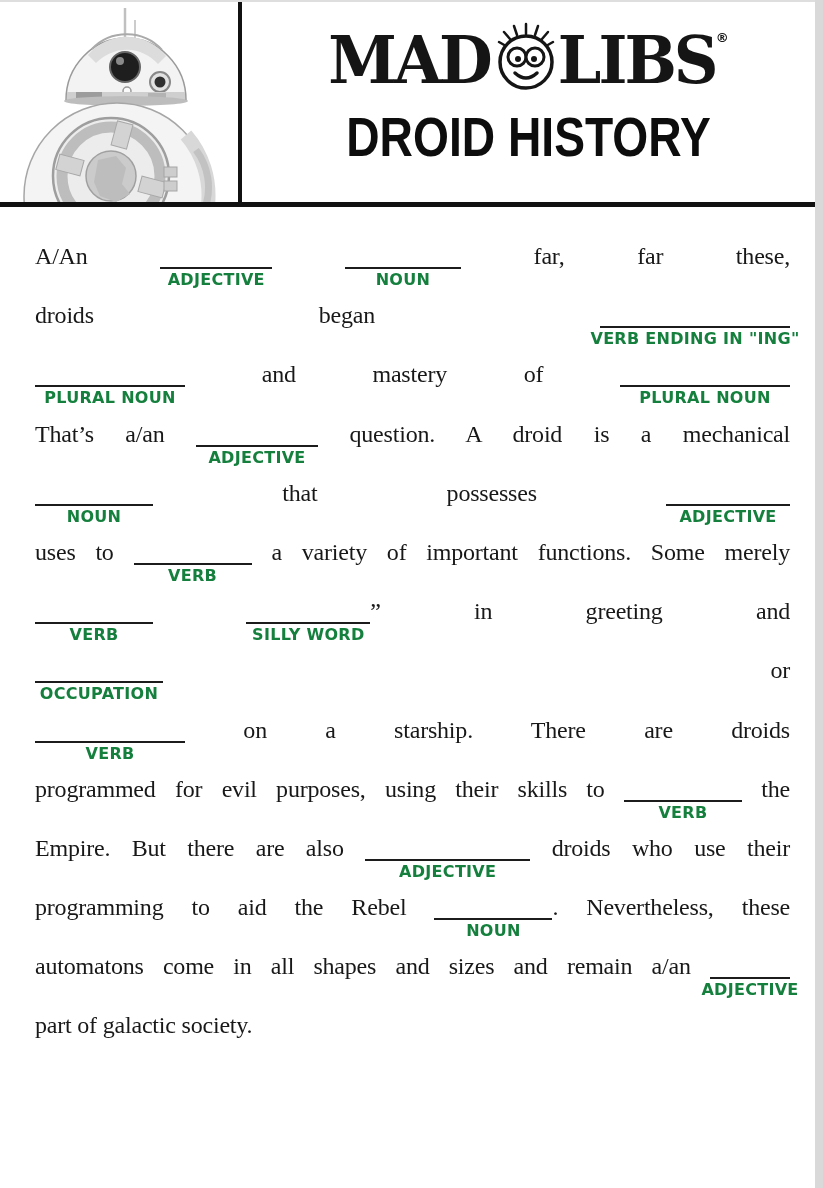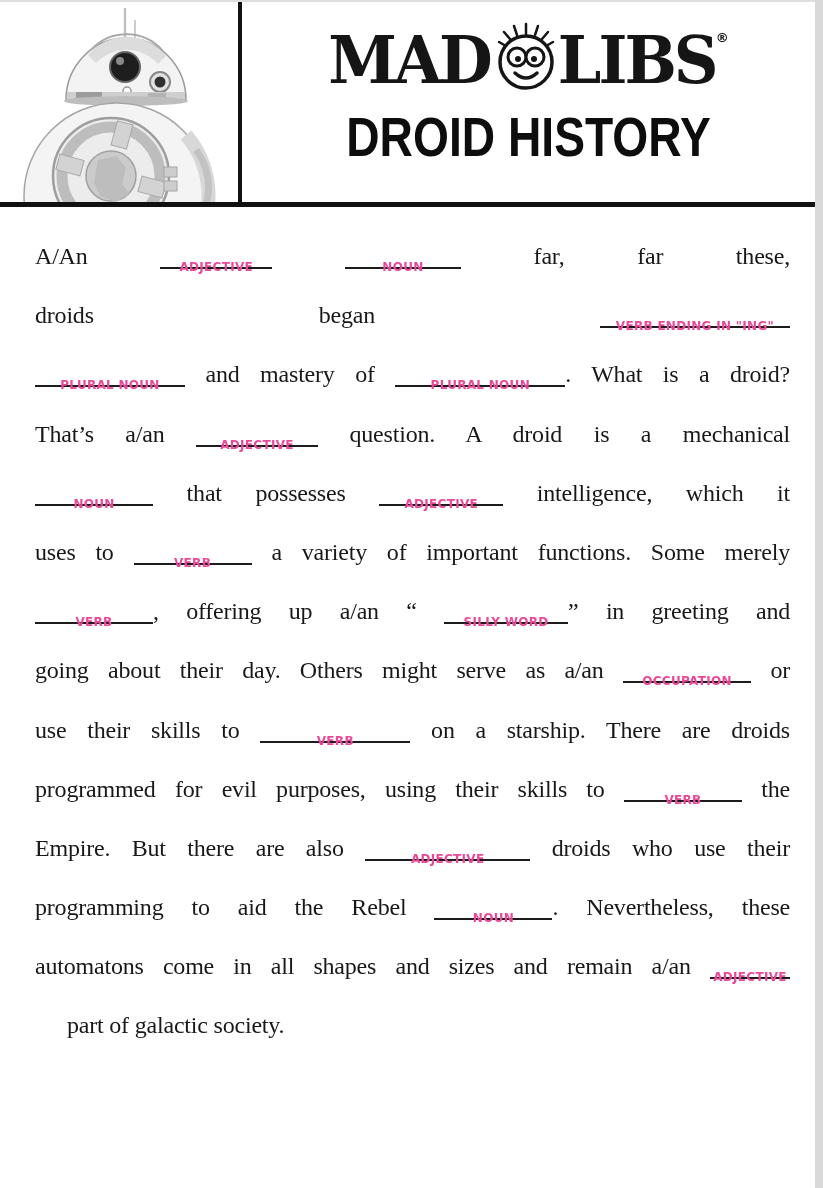--- a/index.html
+++ b/index.html
@@ -21,26 +21,26 @@
   .logo-reg{font-family:"DejaVu Sans", sans-serif;font-size:13px;font-weight:bold;color:#151515;
             align-self:flex-start;margin-top:8px;}
   .title{margin-top:12px;font-family:"Liberation Sans", sans-serif;font-weight:bold;
          font-size:55px;line-height:50px;color:#0d0d0d;transform:scaleX(0.84);
          letter-spacing:0px;white-space:nowrap;}
 
   
   .story{position:absolute;top:243px;left:35px;width:755px;}
   .line{height:59.2px;line-height:27px;font-size:24px;letter-spacing:-0.2px;
         text-align:justify;text-align-last:justify;white-space:normal;color:#181818;}
-  .line.last{text-align-last:left;margin-left:32px;}
+  .line.last{text-align-last:left;}
   .blank{display:inline-block;height:6px;border-bottom:2.5px solid #1c1c1c;
          position:relative;vertical-align:-5px;}
-  .lab{position:absolute;top:0;left:50%;transform:translateX(-50%);white-space:nowrap;
-       font-family:"DejaVu Sans", sans-serif;font-weight:bold;font-size:12px;
-       letter-spacing:0.3px;color:#ec4899;line-height:13px;}
+  .lab{position:absolute;top:12px;left:50%;transform:translateX(-50%);white-space:nowrap;
+       font-family:"DejaVu Sans", sans-serif;font-weight:bold;font-size:16px;
+       letter-spacing:0.3px;color:#15803d;line-height:13px;}
 </style>
 </head>
 <body>
 
 <div class="header">
   <div class="droid-box">
     <svg width="238" height="202" viewBox="0 0 238 202">
 
       <line x1="125" y1="8" x2="125" y2="42" stroke="#c0c0c0" stroke-width="2.5"></line>
       <line x1="135" y1="20" x2="135" y2="44" stroke="#cccccc" stroke-width="2"></line>
@@ -108,27 +108,27 @@
     </div>
     <div class="title">DROID HISTORY</div>
   </div>
   <div class="vdiv"></div>
   <div class="hrule"></div>
 </div>
 
 <div class="story">
     <div class="line"><span>A/An</span> <span class="blank" style="width: 112px;"><span class="lab">ADJECTIVE</span></span>  <span class="blank" style="width: 116px;"><span class="lab">NOUN</span></span> <span>far, far these,</span></div>
     <div class="line"><span>droids began</span> <span class="blank" style="width: 190px;"><span class="lab">VERB ENDING IN "ING"</span></span> </div>
-    <div class="line"><span class="blank" style="width: 150px;"><span class="lab">PLURAL NOUN</span></span> <span>and mastery of</span> <span class="blank" style="width: 170px;"><span class="lab">PLURAL NOUN</span></span><span>. What is a droid?</span></div>
+    <div class="line"><span class="blank" style="width: 150px;"><span class="lab">PLURAL NOUN</span></span> <span>and mastery of</span> <span class="blank" style="width: 170px;"><span class="lab">PLURAL NOUN</span></span></div>
     <div class="line"><span>That’s a/an</span> <span class="blank" style="width: 122px;"><span class="lab">ADJECTIVE</span></span> <span>question. A droid is a mechanical</span></div>
-    <div class="line"><span class="blank" style="width: 118px;"><span class="lab">NOUN</span></span> <span>that possesses</span> <span class="blank" style="width: 124px;"><span class="lab">ADJECTIVE</span></span> <span>intelligence, which it</span></div>
+    <div class="line"><span class="blank" style="width: 118px;"><span class="lab">NOUN</span></span> <span>that possesses</span> <span class="blank" style="width: 124px;"><span class="lab">ADJECTIVE</span></span> </div>
     <div class="line"><span>uses to</span> <span class="blank" style="width: 118px;"><span class="lab">VERB</span></span> <span>a variety of important functions. Some merely</span></div>
-    <div class="line"><span class="blank" style="width: 118px;"><span class="lab">VERB</span></span><span>, offering up a/an “</span> <span class="blank" style="width: 124px;"><span class="lab">SILLY WORD</span></span><span>” in greeting and</span></div>
-    <div class="line"><span>going about their day. Others might serve as a/an</span> <span class="blank" style="width: 128px;"><span class="lab">OCCUPATION</span></span> <span>or</span></div>
-    <div class="line"><span>use their skills to</span> <span class="blank" style="width: 150px;"><span class="lab">VERB</span></span> <span>on a starship. There are droids</span></div>
+    <div class="line"><span class="blank" style="width: 118px;"><span class="lab">VERB</span></span> <span class="blank" style="width: 124px;"><span class="lab">SILLY WORD</span></span><span>” in greeting and</span></div>
+    <div class="line"> <span class="blank" style="width: 128px;"><span class="lab">OCCUPATION</span></span> <span>or</span></div>
+    <div class="line"> <span class="blank" style="width: 150px;"><span class="lab">VERB</span></span> <span>on a starship. There are droids</span></div>
     <div class="line"><span>programmed for evil purposes, using their skills to</span> <span class="blank" style="width: 118px;"><span class="lab">VERB</span></span> <span>the</span></div>
     <div class="line"><span>Empire. But there are also</span> <span class="blank" style="width: 165px;"><span class="lab">ADJECTIVE</span></span> <span>droids who use their</span></div>
     <div class="line"><span>programming to aid the Rebel</span> <span class="blank" style="width: 118px;"><span class="lab">NOUN</span></span><span>. Nevertheless, these</span></div>
     <div class="line"><span>automatons come in all shapes and sizes and remain a/an</span> <span class="blank" style="width: 80px;"><span class="lab">ADJECTIVE</span></span></div>
     <div class="line last"><span>part of galactic society.</span></div>
   </div>
 
 <div class="edge-top"></div>
 <div class="edge-right"></div>
 

